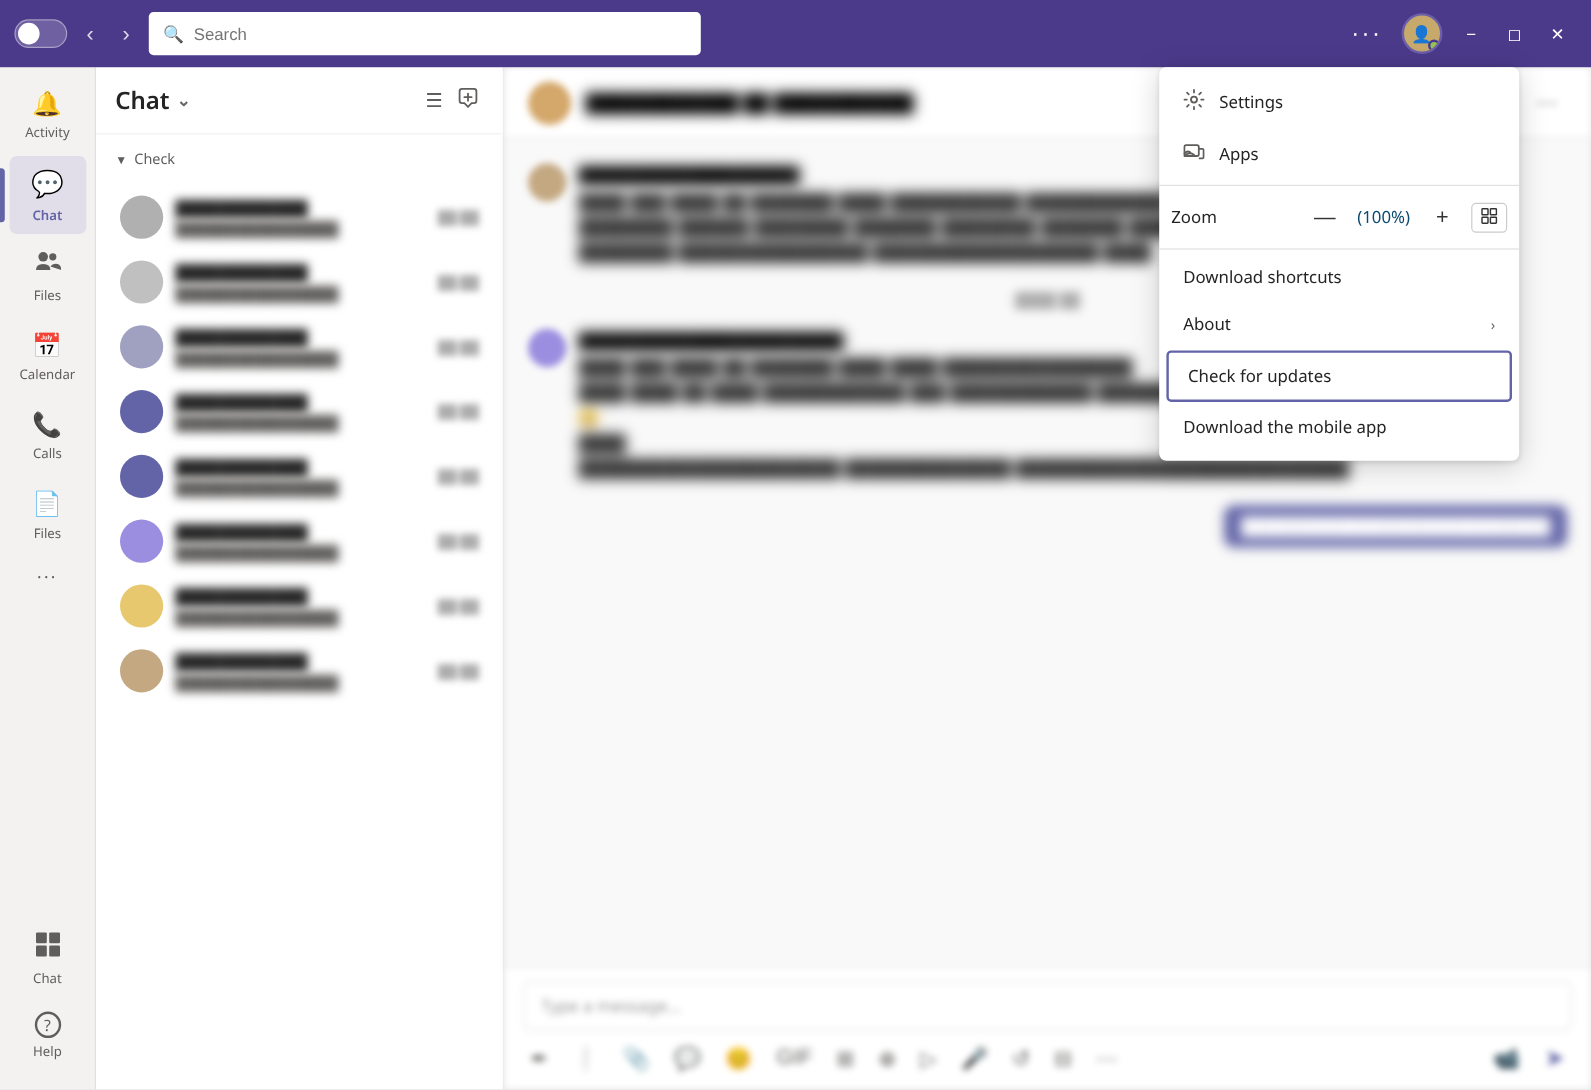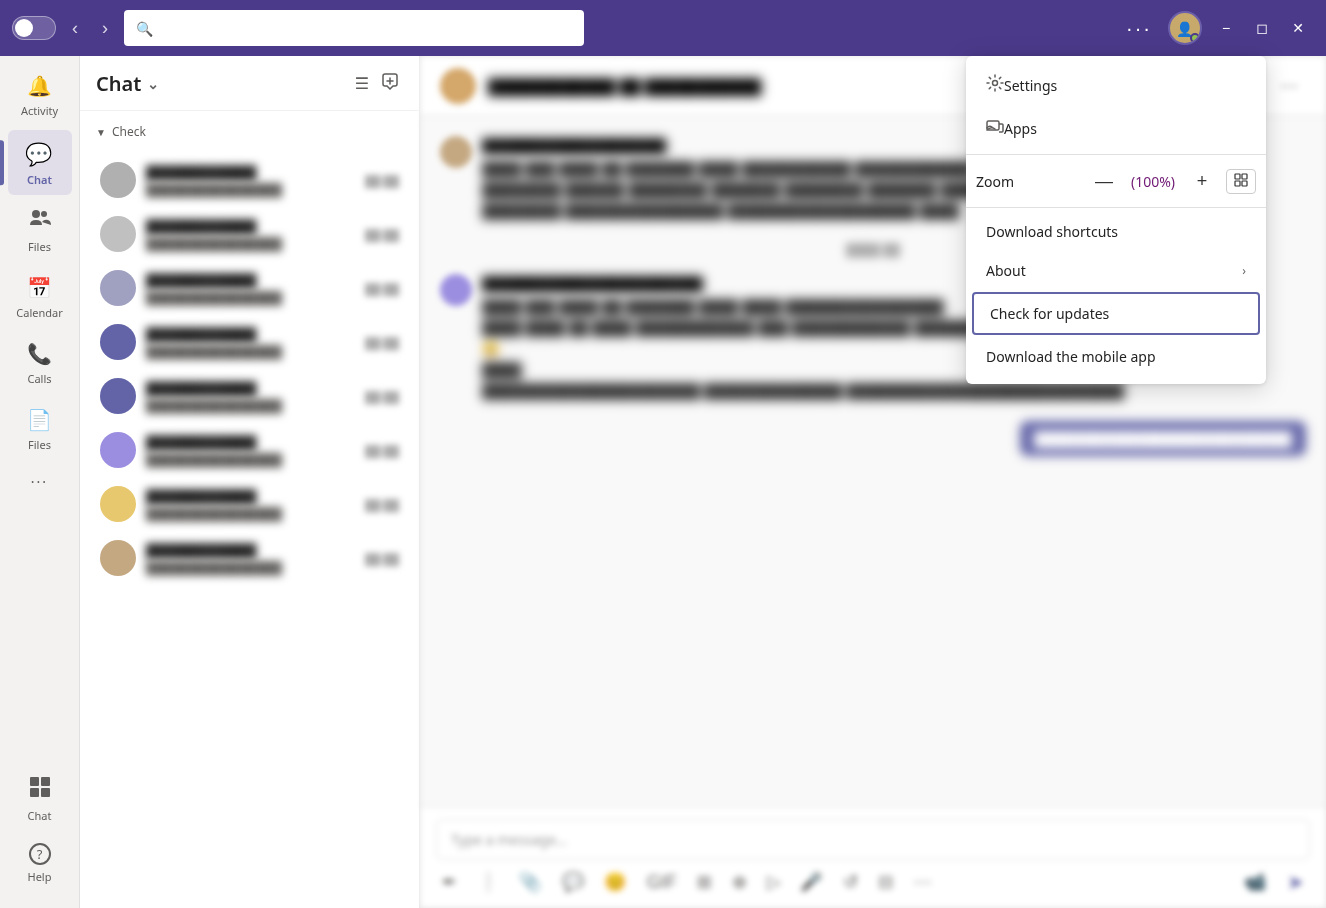--- a/index.html
+++ b/index.html
@@ -404,20 +404,21 @@
       padding: 8px 0;
       pointer-events: all;
     }
     .dropdown-item {
       display: flex;
       align-items: center;
       padding: 10px 20px;
       font-size: 14px;
       color: #242424;
       cursor: pointer;
+      gap: 12px;
       position: relative;
     }
     .dropdown-item.highlighted {
       border: 2px solid #6264a7;
       border-radius: 4px;
       margin: 0 4px;
       padding: 10px 16px;
     }
     .dropdown-item-icon { font-size: 16px; color: #605e5c; }
     .dropdown-item-arrow { margin-left: auto; font-size: 12px; color: #666; }
@@ -444,21 +445,21 @@
       cursor: pointer;
       font-size: 18px;
       color: #333;
       width: 28px;
       height: 28px;
       display: flex;
       align-items: center;
       justify-content: center;
       border-radius: 4px;
     }
-    .zoom-value { font-size: 14px; color: #701a75; min-width: 50px; text-align: center; }
+    .zoom-value { font-size: 14px; color: #0c4a6e; min-width: 50px; text-align: center; }
     .zoom-fit-btn {
       background: none;
       border: 1px solid #ccc;
       cursor: pointer;
       border-radius: 4px;
       font-size: 12px;
       padding: 2px 6px;
       color: #333;
     }
 
@@ -469,20 +470,21 @@
 <body>
 
 <div class="title-bar">
   <div class="title-bar-toggle">
     <div class="title-bar-toggle-knob"></div>
   </div>
   <button class="nav-btn">‹</button>
   <button class="nav-btn">›</button>
   <div class="search-bar">
     <span class="search-icon">🔍</span>
+    <input type="text" placeholder="Search" style="">
   </div>
   <div class="title-bar-right">
     <button class="more-btn">···</button>
     <div class="avatar-btn">
       <span style="font-size:14px;">👤</span>
       <div class="avatar-status"></div>
     </div>
     <div class="window-controls">
       <button class="win-btn">−</button>
       <button class="win-btn">◻</button>

